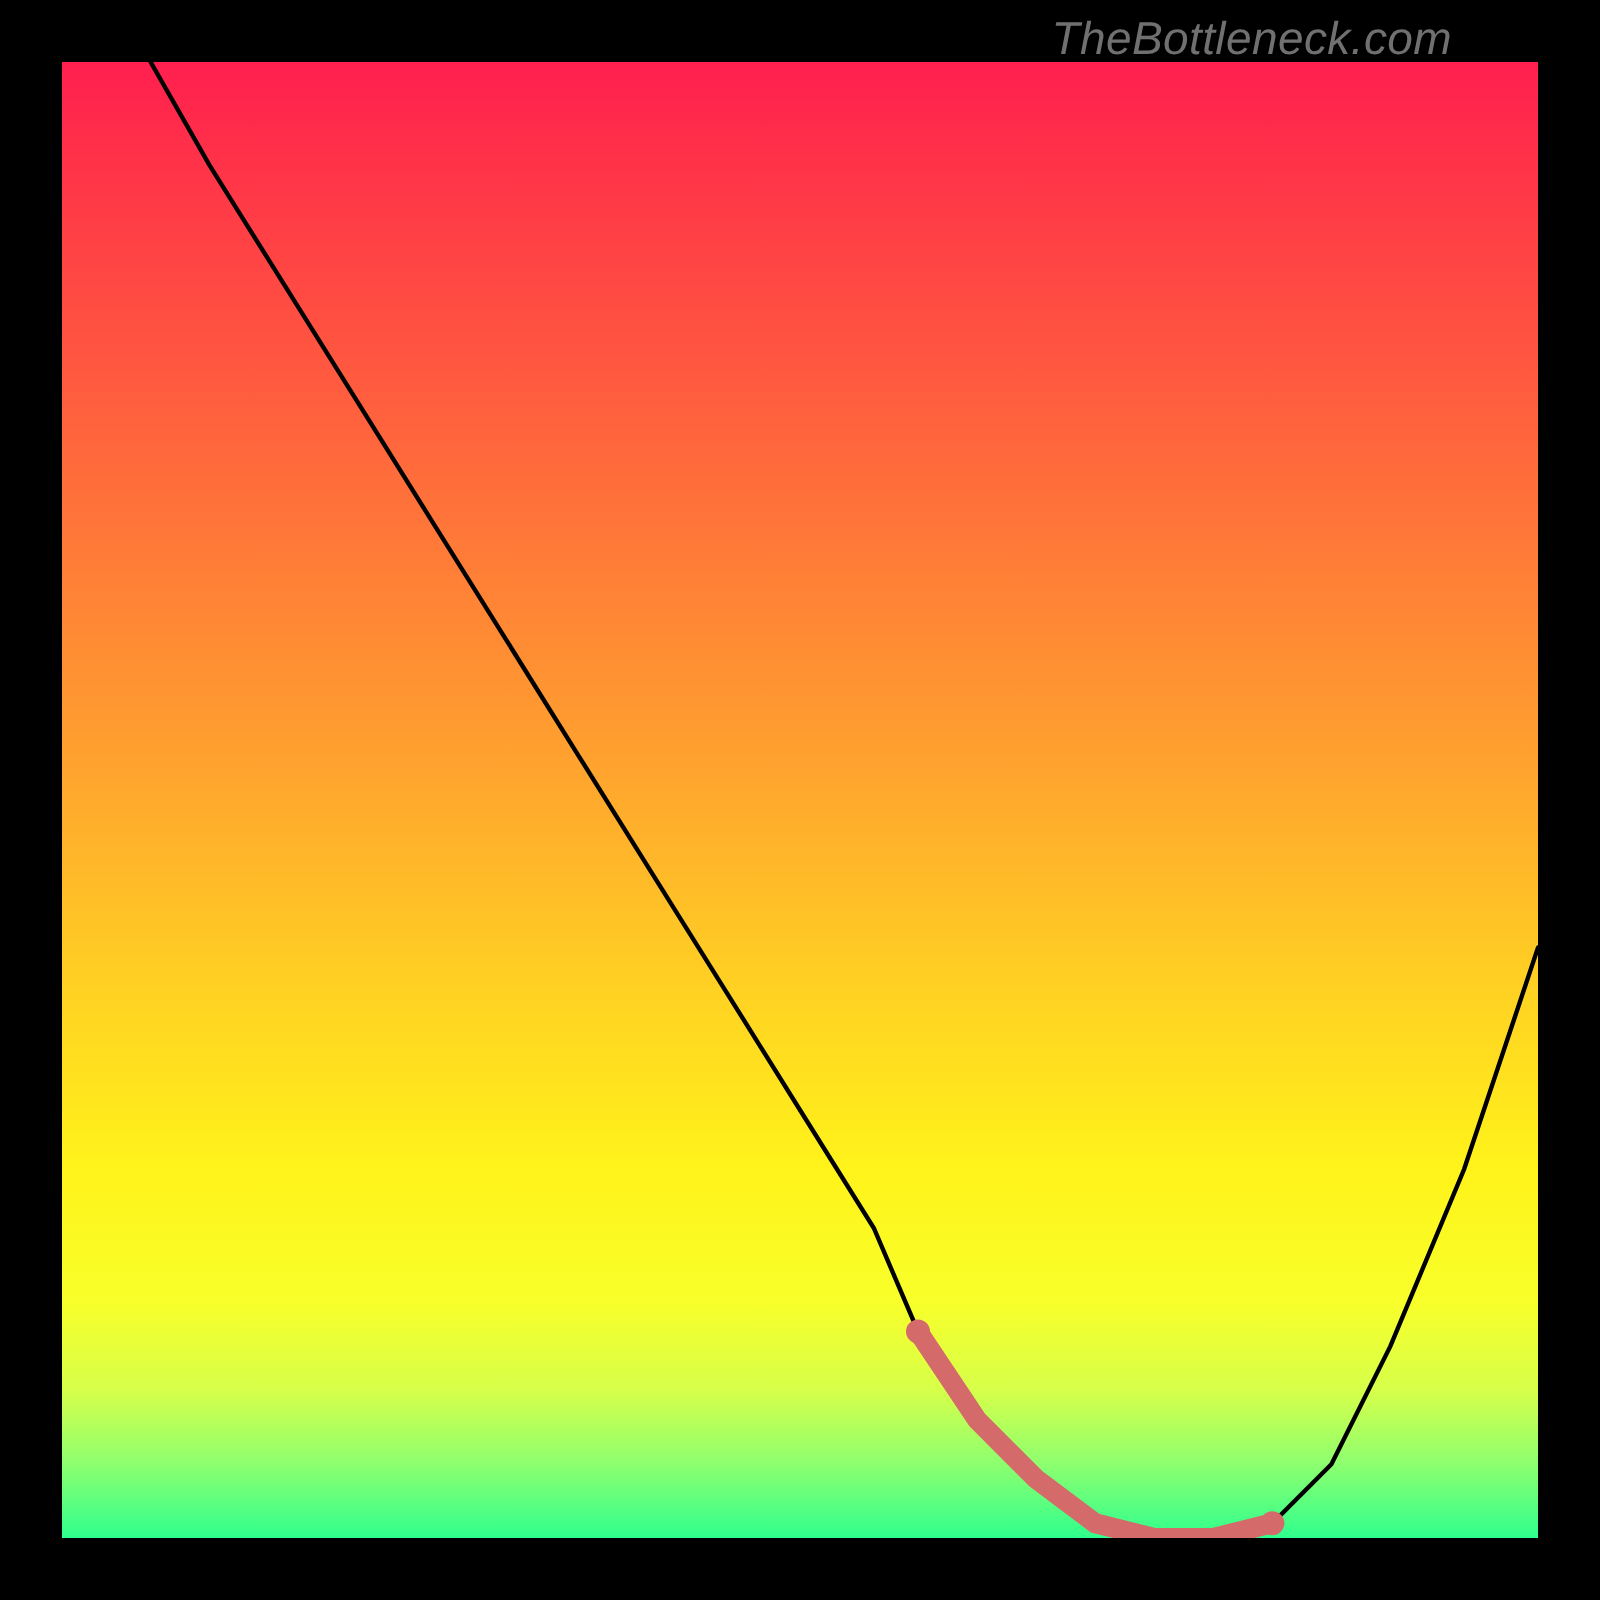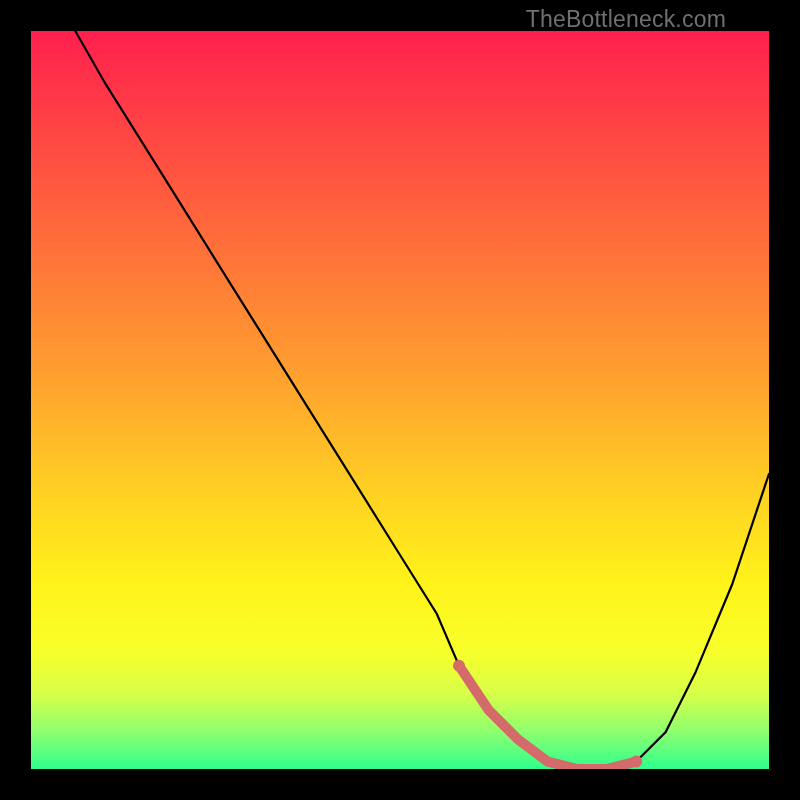--- a/index.html
+++ b/index.html
@@ -9,20 +9,21 @@
     height: 800px;
     background: #000;
     overflow: hidden;
     font-family: Arial, Helvetica, sans-serif;
   }
   .frame {
     position: relative;
     width: 736px;
     height: 800px;
     background: #000;
+    font-style: italic;
   }
   .plot-area {
     position: absolute;
     left: 31px;
     top: 31px;
     width: 738px;
     height: 738px;
     
     background: linear-gradient(
       to bottom,

